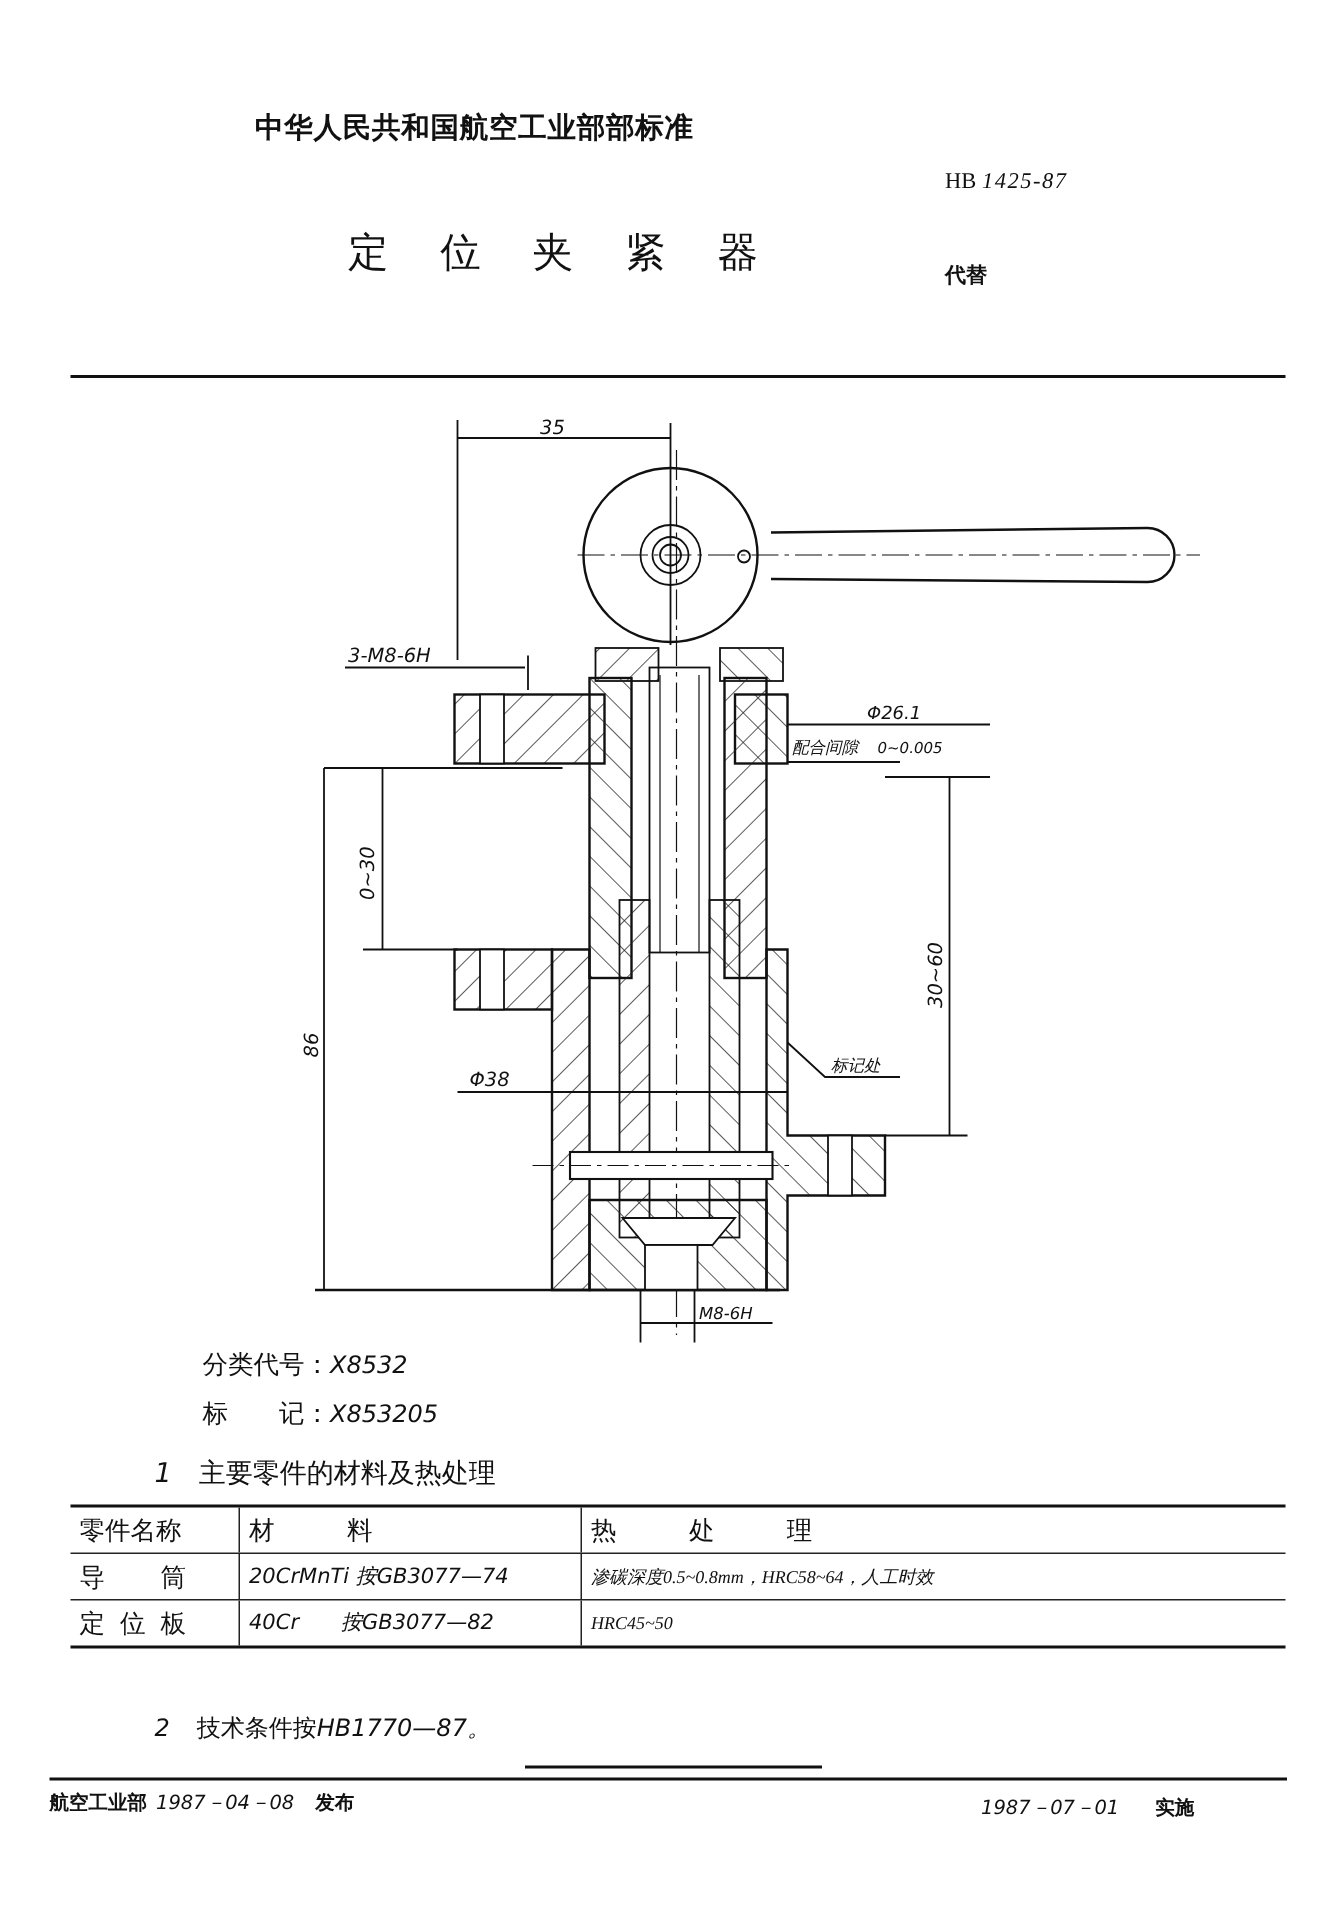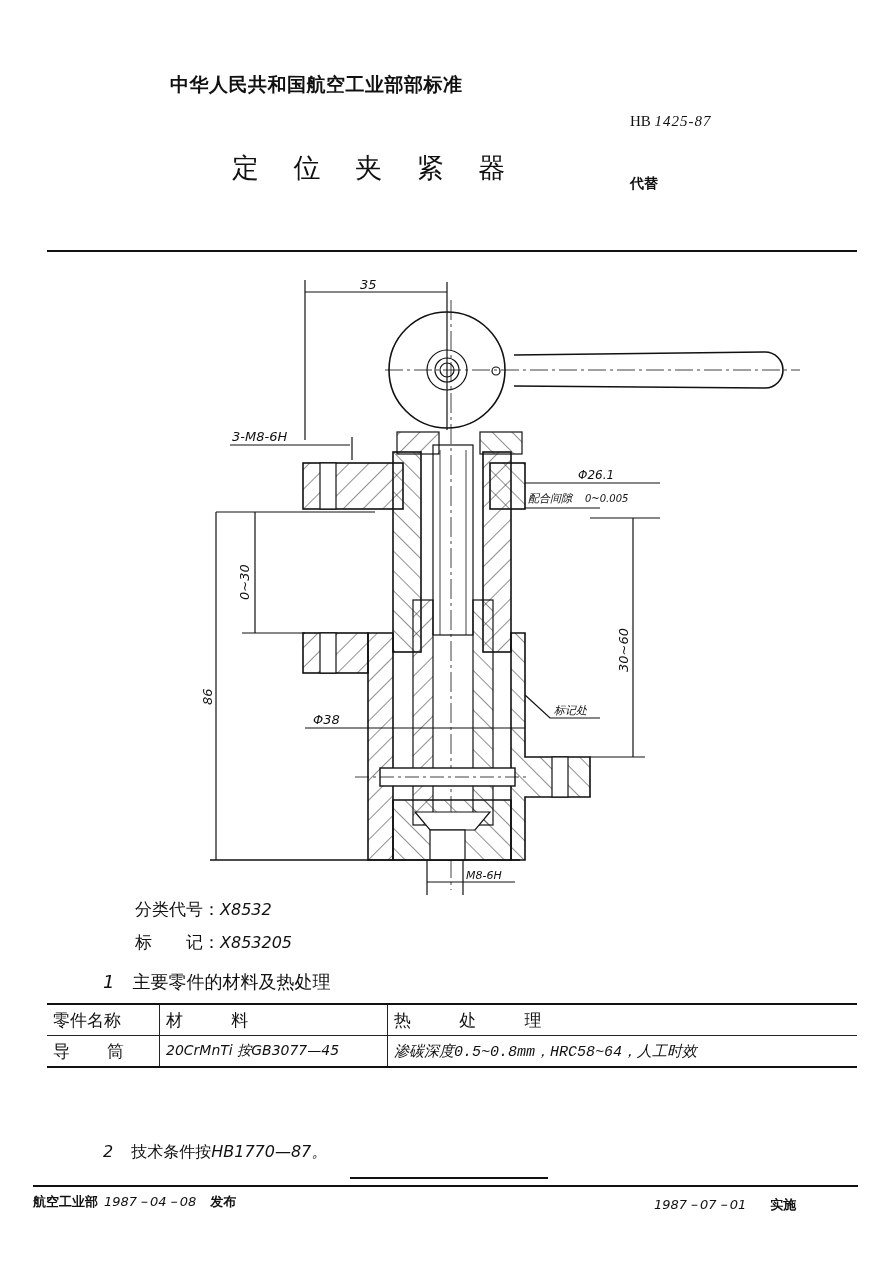--- a/index.html
+++ b/index.html
@@ -23,21 +23,21 @@
     position: absolute; left: 47px; top: 1003px; width: 810px;
     border-collapse: collapse; font-size: 17px;
   }
   table.mat td, table.mat th {
     border-bottom: 1px solid #222; padding: 3px 6px; height: 24px; text-align: left; font-weight: normal;
   }
   table.mat tr:first-child th { border-top: 2px solid #111; }
   table.mat tr:last-child td { border-bottom: 2px solid #111; }
   table.mat .c1 { width: 100px; letter-spacing: 10px; }
   table.mat .c2 { width: 215px; border-left: 1px solid #222; font-style: italic; font-family: "DejaVu Sans", sans-serif; font-size: 14px; }
-  table.mat .c3 { border-left: 1px solid #222; font-style: italic; font-family: Liberation Mono, monospace; font-size: 15px; }
+  table.mat .c3 { border-left: 1px solid #222; font-style: italic; font-family: Liberation Serif, serif; font-size: 12px; }
   table.mat th.c2, table.mat th.c3 { font-family: Liberation Serif, serif; font-style: normal; font-size: 17px; text-align: left; letter-spacing: 22px; }
   .note { left: 103px; top: 1142px; font-size: 16px; }
   .note .v { font-style: italic; font-family: "DejaVu Sans", sans-serif; }
   .short-rule { left: 350px; top: 1177px; width: 198px; height: 2px; background: #111; }
   .hr-bottom { left: 33px; top: 1185px; width: 825px; height: 2px; background: #111; }
   .footer-left { left: 33px; top: 1193px; font-size: 13px; font-weight: bold; font-family: "DejaVu Sans", sans-serif; }
   .footer-left .d, .footer-right .d { font-weight: normal; font-style: italic; margin: 0 14px 0 6px; }
   .footer-right { left: 648px; top: 1196px; font-size: 13px; font-family: "DejaVu Sans", sans-serif; }
   .footer-right .w { font-weight: bold; margin-left: 10px; }
   svg text { font-family: "DejaVu Sans", sans-serif; font-style: italic; }
@@ -163,22 +163,27 @@
 
 <table class="mat">
   <tbody>
       <tr>
     <th class="c1" style="letter-spacing:0">零件名称</th>
     <th class="c2">材 料</th>
     <th class="c3">热 处 理</th>
   </tr>
   <tr>
     <td class="c1">导　筒</td>
-    <td class="c2">20CrMnTi 按GB3077—45</td>
+    <td class="c2">20CrMnTi 按GB3077—74</td>
     <td class="c3">渗碳深度0.5~0.8mm，HRC58~64，人工时效</td>
+  </tr>
+  <tr>
+    <td class="c1">定位板</td>
+    <td class="c2">40Cr　　按GB3077—82</td>
+    <td class="c3">HRC45~50</td>
   </tr>
 </tbody>
   </table>
 
 <div class="abs note">
   <span class="n">2</span><span>技术条件按</span><span class="v">HB1770—87。</span>
 </div>
 <div class="abs short-rule"></div>
 <div class="abs hr-bottom"></div>
 

